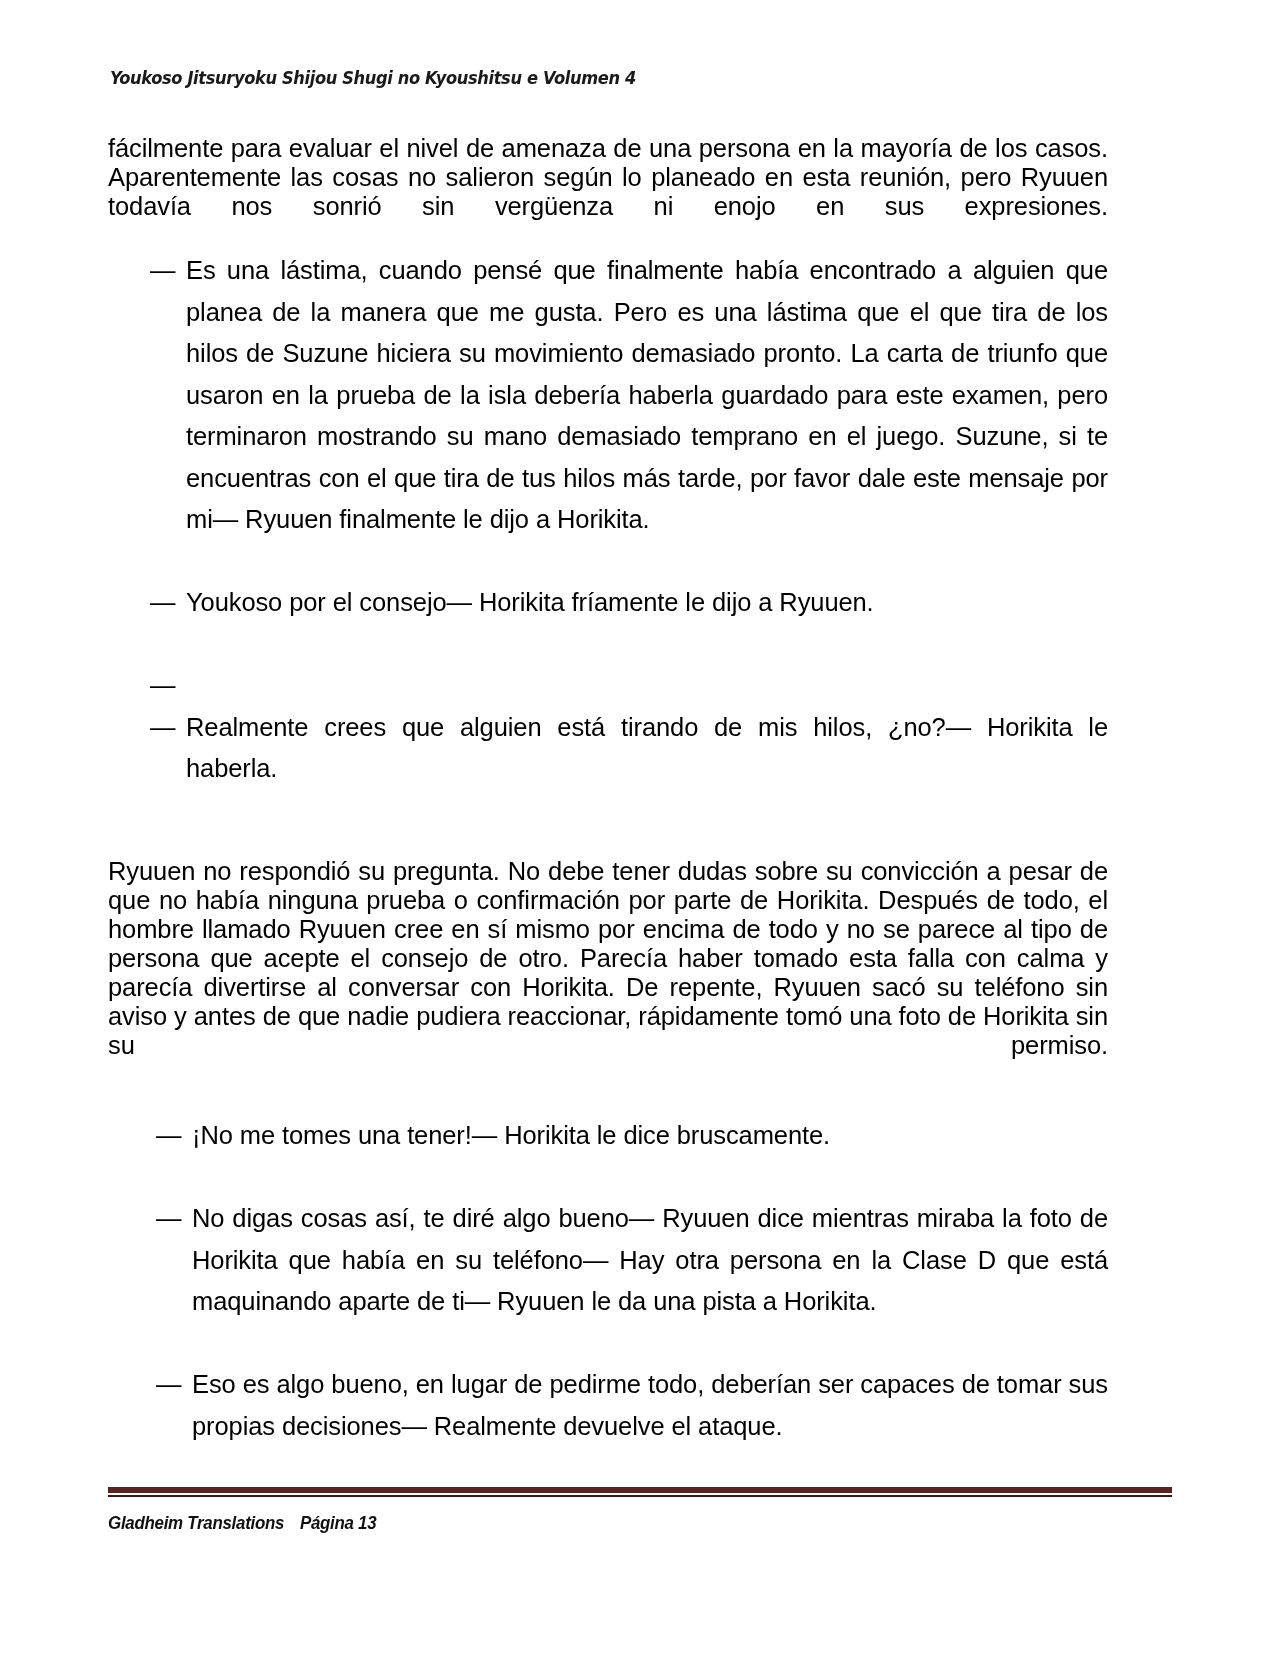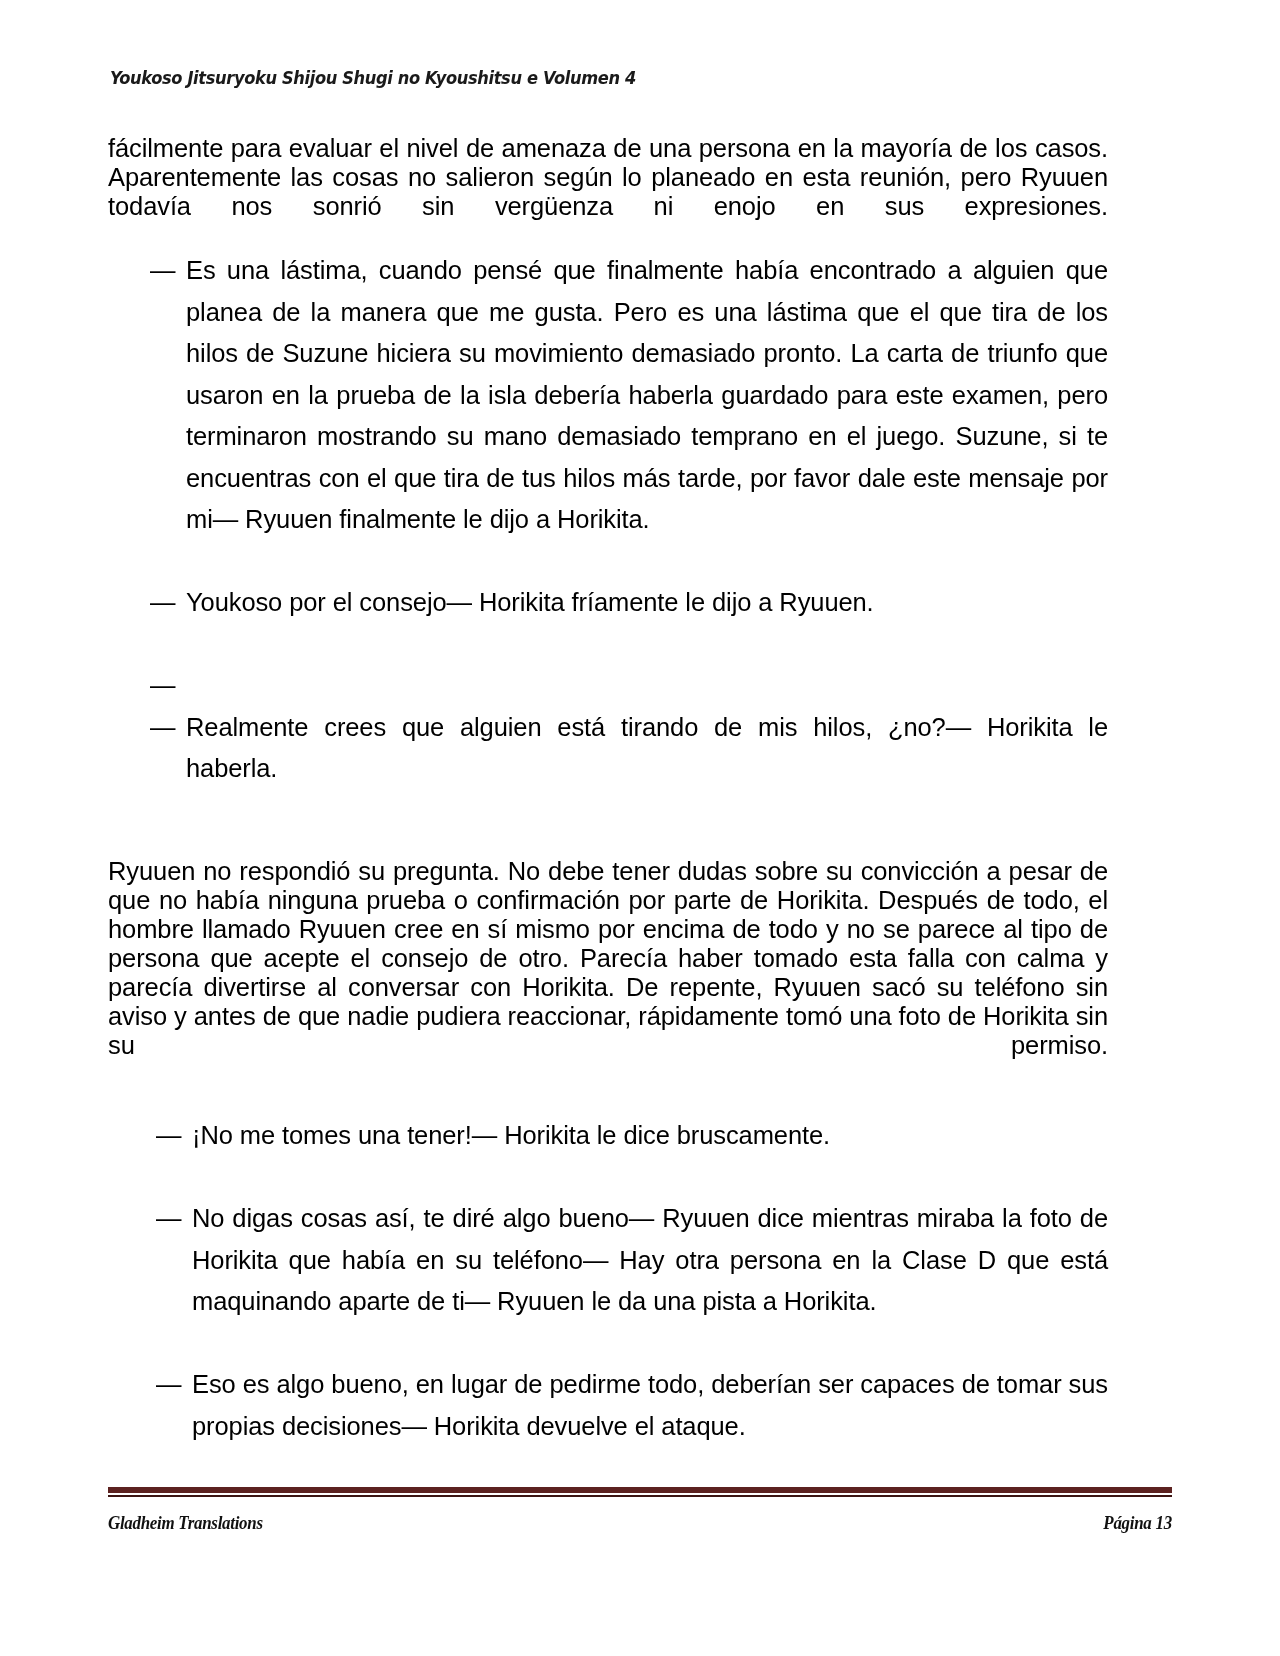--- a/index.html
+++ b/index.html
@@ -118,24 +118,24 @@
     background: #ffffff;
     width: 100%;
   }
   .footer-rule-thin {
     height: 2px;
     background: #3d1513;
     width: 100%;
   }
   .footer-row {
     display: flex;
-    justify-content: space-between;
+    justify-content: flex-start;
     align-items: baseline;
     margin-top: 16px;
-    font-family: Liberation Serif, serif;
+    font-family: Liberation Sans, sans-serif;
     font-weight: bold;
     font-style: italic;
     font-size: 18px;
     letter-spacing: -0.3px;
     color: #111111;
   }
   .footer-left, .footer-right {
     white-space: nowrap;
     transform: scaleX(0.94);
   }
@@ -181,21 +181,21 @@
       <li>
         <span class="dash">—</span>
         <span class="line-text">¡No me tomes una tener!— Horikita le dice bruscamente.</span>
       </li>
       <li>
         <span class="dash">—</span>
         <span class="line-text">No digas cosas así, te diré algo bueno— Ryuuen dice mientras miraba la foto de Horikita que había en su teléfono— Hay otra persona en la Clase D que está maquinando aparte de ti— Ryuuen le da una pista a Horikita.</span>
       </li>
       <li>
         <span class="dash">—</span>
-        <span class="line-text">Eso es algo bueno, en lugar de pedirme todo, deberían ser capaces de tomar sus propias decisiones— Horikita devuelve el ataque.</span>
+        <span class="line-text">Eso es algo bueno, en lugar de pedirme todo, deberían ser capaces de tomar sus propias decisiones— Realmente devuelve el ataque.</span>
       </li>
 
     </ul>
 
   </div>
 
   <div class="footer">
     <div class="footer-rule-thick"></div>
     <div class="footer-rule-gap"></div>
     <div class="footer-rule-thin"></div>

